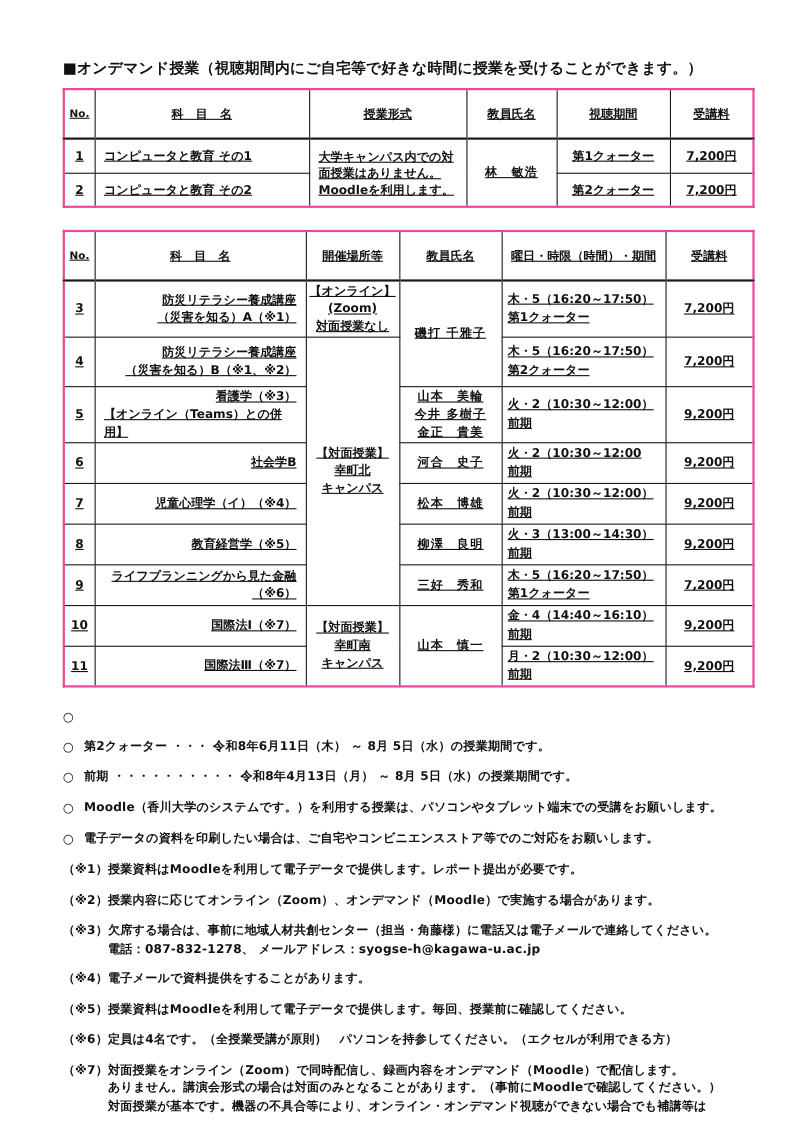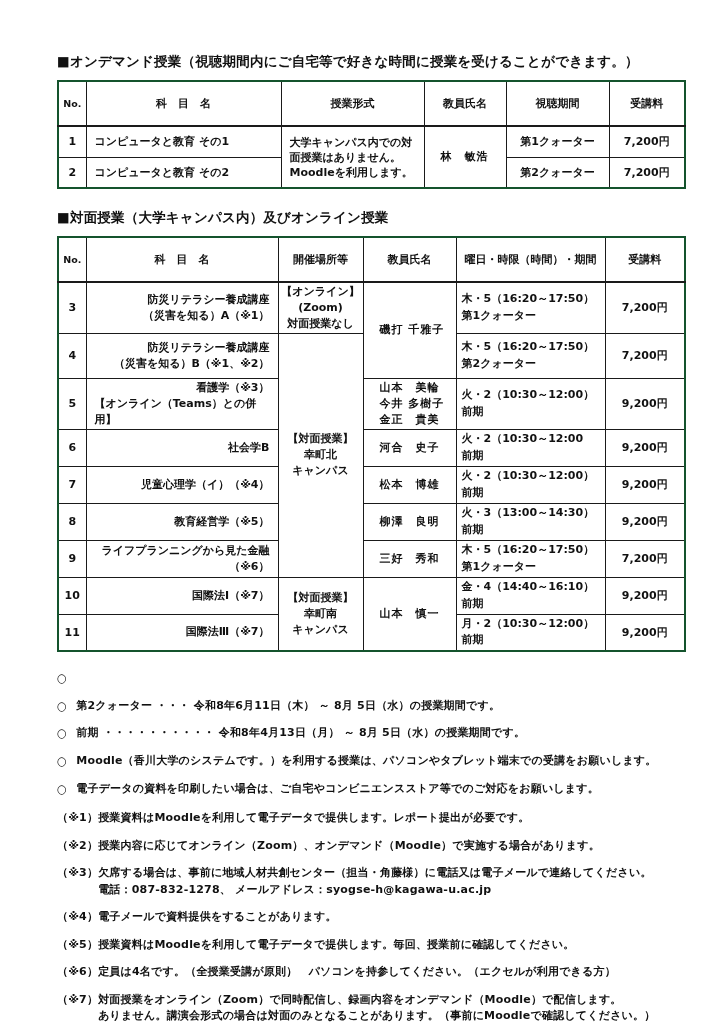--- a/index.html
+++ b/index.html
@@ -4,31 +4,31 @@
 <style>
   html,body{margin:0;padding:0;background:#ffffff;}
   body{
     width:724px;height:1024px;overflow:hidden;
     font-family:"DejaVu Sans","Liberation Sans",sans-serif;
     color:#111;font-weight:600;
     -webkit-font-smoothing:antialiased;
   }
   .page{padding:53px 40px 0 57px;}
   .sec-title{font-size:13.5px;font-weight:700;letter-spacing:.2px;margin:0 0 9px 0;}
-  table{border-collapse:collapse;table-layout:fixed;width:627px;border:2px solid #14532d;}
+  table{border-collapse:collapse;table-layout:fixed;width:627px;border:2px solid #ec4899;text-decoration:underline;}
   th,td{border:1.5px solid #1a1a1a;font-size:11px;vertical-align:middle;padding:1px 5px;}
   th{font-weight:700;text-align:center;padding:14px 2px;border-bottom-width:2px;}
   th.no-h{font-size:9.5px;padding:3px 0;}
   .c{text-align:center;}
   .subj{padding:1px 8px;}
   .sline{display:flex;justify-content:flex-end;line-height:1.45;}
   .sline .snote{white-space:nowrap;}
   .sched div{text-align:left;line-height:1.5;white-space:nowrap;}
   .venue{text-align:center;font-size:11px;line-height:1.45;padding:1px 2px;}
-  .teacher{letter-spacing:1px;line-height:1.45;white-space:nowrap;padding:1px 16px;margin-left:29px;}
+  .teacher{text-align:center;letter-spacing:1px;line-height:1.45;white-space:nowrap;padding:1px 2px;margin-left:29px;}
   .fee{text-align:center;white-space:nowrap;}
   .t1 tr.hr{height:27px;} .t1 tr.dr{height:31px;}
   .t2 tr.hr{height:28px;} .t2 tr.rA{height:45px;} .t2 tr.rB{height:37px;}
   .gap{height:20px;}
   .bullets{margin-top:18px;}
   .bullet{display:flex;gap:9px;font-size:11px;line-height:1.45;margin-bottom:11px;letter-spacing:.2px;}
   .bullet .mk{font-size:11.5px;}
   .notes{margin-top:13px;}
   .note{display:flex;font-size:11px;line-height:1.5;margin-bottom:11px;letter-spacing:.2px;}
   .note-label{flex:0 0 auto;white-space:nowrap;}
@@ -74,21 +74,20 @@
       <td class="c">2</td>
       <td class="subj">コンピュータと教育 その2</td>
       <td class="c">第2クォーター</td>
       <td class="fee">7,200円</td>
     </tr>
   </tbody>
     </table>
 
   <div class="gap"></div>
 
-  <div class="sec-title">■対面授業（大学キャンパス内）及びオンライン授業</div>
 
   <table class="t2">
     <colgroup>
       <col style="width:28px">
         <col style="width:192px">
         <col style="width:85px">
       <col style="width:93px">
         <col style="width:149px">
         <col style="width:80px">
     </colgroup>

